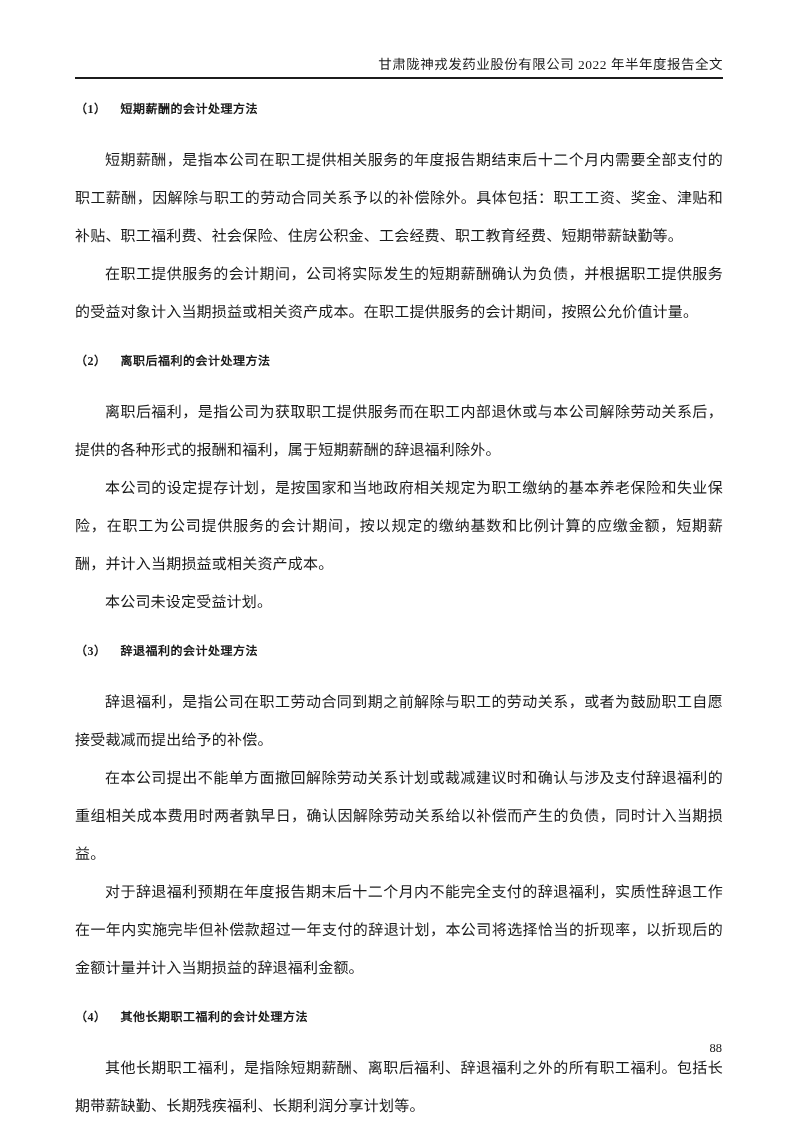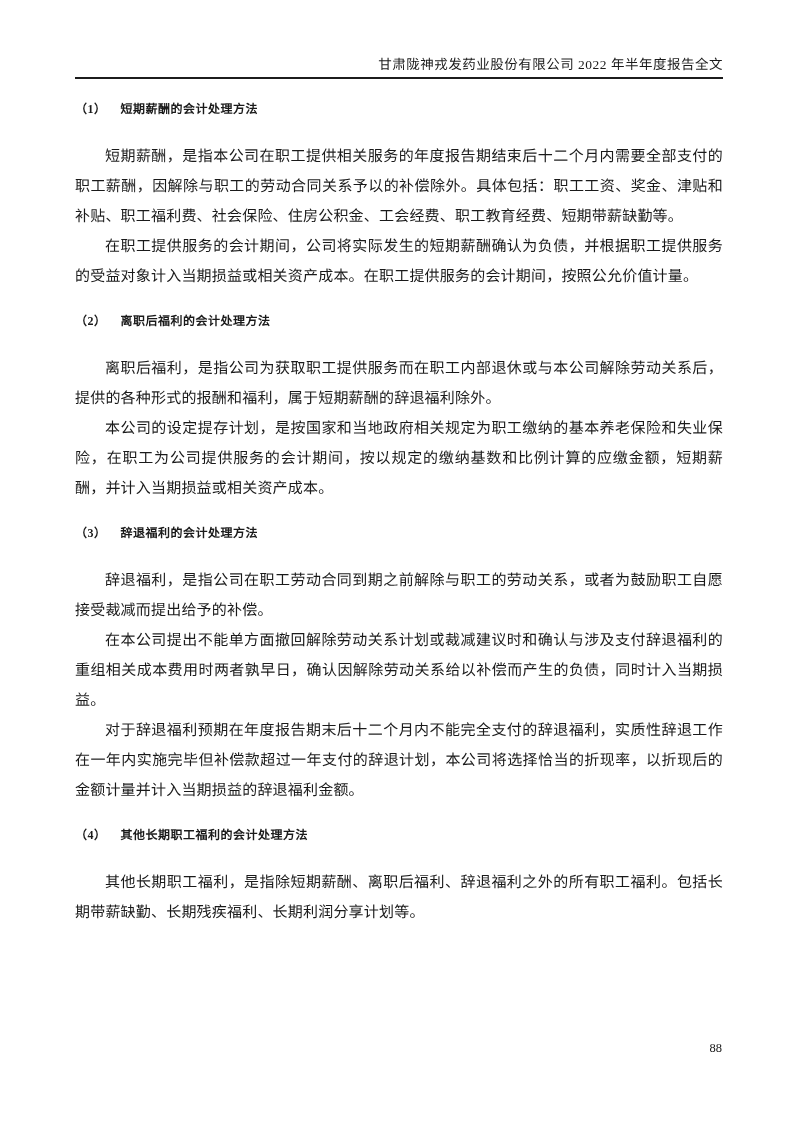--- a/index.html
+++ b/index.html
@@ -40,21 +40,21 @@
     font-weight: bold;
     line-height: 30px;
     margin: 15px 0 17px 0;
     letter-spacing: 0.5px;
   }
   .sec-heading .num {
     margin-right: 14px;
   }
   .body-para {
     font-size: 15px;
-    line-height: 30px;
+    line-height: 38px;
     margin: 0;
     text-align: justify;
     text-indent: 2em;
     letter-spacing: 0.2px;
   }
   .page-number {
     position: absolute;
     top: 1040px;
     right: 71px;
     font-size: 12.5px;
@@ -80,20 +80,21 @@
       <p class="body-para">短期薪酬，是指本公司在职工提供相关服务的年度报告期结束后十二个月内需要全部支付的职工薪酬，因解除与职工的劳动合同关系予以的补偿除外。具体包括：职工工资、奖金、津贴和补贴、职工福利费、社会保险、住房公积金、工会经费、职工教育经费、短期带薪缺勤等。</p>
       <p class="body-para">在职工提供服务的会计期间，公司将实际发生的短期薪酬确认为负债，并根据职工提供服务的受益对象计入当期损益或相关资产成本。在职工提供服务的会计期间，按照公允价值计量。</p>
     </section>
 
     <section>
       <h2 class="sec-heading">
         <span class="num">（2）</span><span>离职后福利的会计处理方法</span>
       </h2>
       <p class="body-para">离职后福利，是指公司为获取职工提供服务而在职工内部退休或与本公司解除劳动关系后，提供的各种形式的报酬和福利，属于短期薪酬的辞退福利除外。</p>
       <p class="body-para">本公司的设定提存计划，是按国家和当地政府相关规定为职工缴纳的基本养老保险和失业保险，在职工为公司提供服务的会计期间，按以规定的缴纳基数和比例计算的应缴金额，短期薪酬，并计入当期损益或相关资产成本。</p>
+      <p class="body-para">本公司未设定受益计划。</p>
     </section>
 
     <section>
       <h2 class="sec-heading">
         <span class="num">（3）</span><span>辞退福利的会计处理方法</span>
       </h2>
       <p class="body-para">辞退福利，是指公司在职工劳动合同到期之前解除与职工的劳动关系，或者为鼓励职工自愿接受裁减而提出给予的补偿。</p>
       <p class="body-para">在本公司提出不能单方面撤回解除劳动关系计划或裁减建议时和确认与涉及支付辞退福利的重组相关成本费用时两者孰早日，确认因解除劳动关系给以补偿而产生的负债，同时计入当期损益。</p>
       <p class="body-para">对于辞退福利预期在年度报告期末后十二个月内不能完全支付的辞退福利，实质性辞退工作在一年内实施完毕但补偿款超过一年支付的辞退计划，本公司将选择恰当的折现率，以折现后的金额计量并计入当期损益的辞退福利金额。</p>
     </section>

